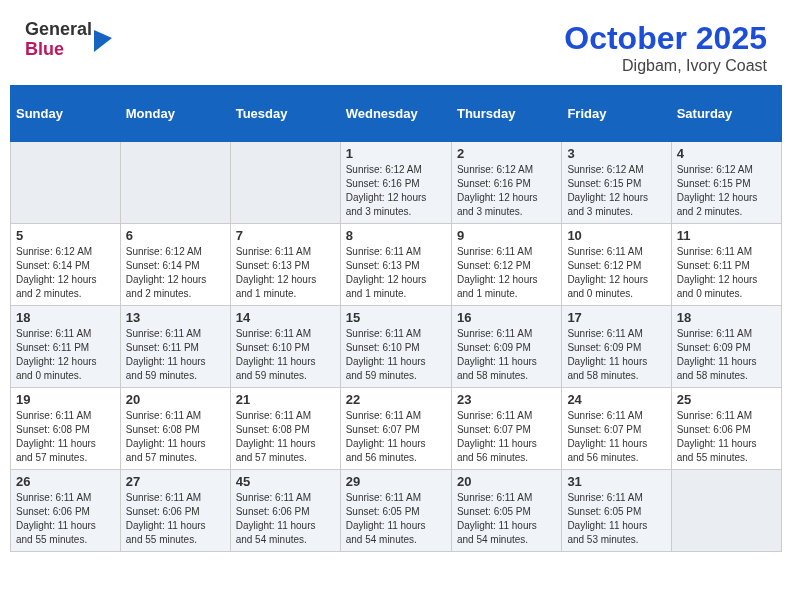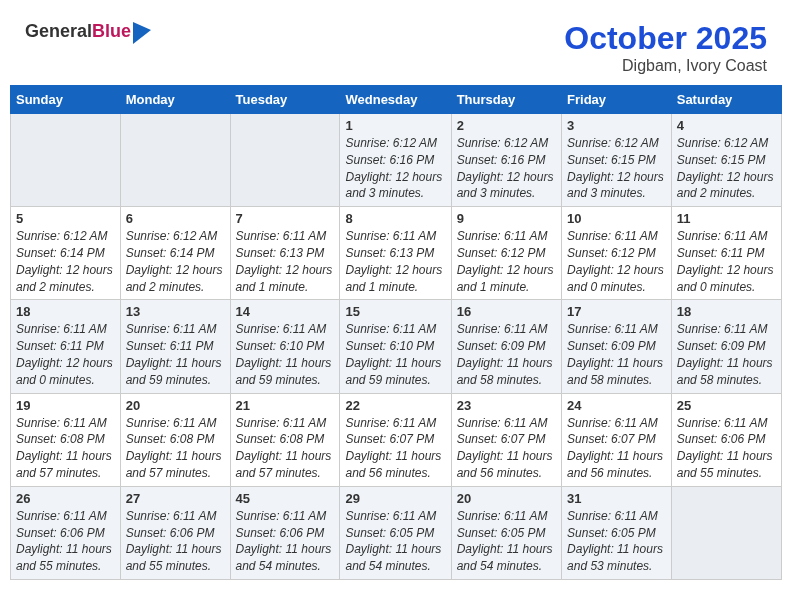--- a/index.html
+++ b/index.html
@@ -15,20 +15,21 @@
       justify-content: space-between;
       align-items: flex-start;
       padding: 10px 15px 5px 15px;
     }
     .logo {
       display: flex;
       align-items: center;
     }
     .logo-text {
       display: flex;
+      flex-direction: column;
       font-size: 18px;
       font-weight: bold;
       line-height: 1.1;
     }
     .logo-general { color: #333; }
     .logo-blue { color: #be185d; }
     .logo-icon {
       width: 18px;
       height: 22px;
       margin-left: 2px;
@@ -49,21 +50,21 @@
     .calendar {
       width: 100%;
       border-collapse: collapse;
       margin-top: 5px;
     }
     .calendar th {
       background-color: #1565c0;
       color: #fff;
       font-size: 13px;
       font-weight: bold;
-      padding: 6px 5px;
+      padding: 20px 5px;
       text-align: left;
       border: 1px solid #1565c0;
     }
     .calendar td {
       border: 1px solid #ccc;
       vertical-align: top;
       padding: 4px 5px;
       width: 113px;
       min-height: 80px;
       font-size: 10.5px;
@@ -72,24 +73,23 @@
     }
     .calendar td.empty {
       background: #f5f5f5;
     }
     .day-number {
       font-size: 13px;
       font-weight: bold;
       margin-bottom: 2px;
     }
     .day-info {
-      font-size: 12px;
+      font-size: 10px;
       line-height: 1.4;
       color: #333;
-      font-style: italic;
     }
     .row-shaded td {
       background: #f0f4f8;
     }
     .row-shaded td.empty {
       background: #eaeef2;
     }
   </style>
 </head>
 <body>

